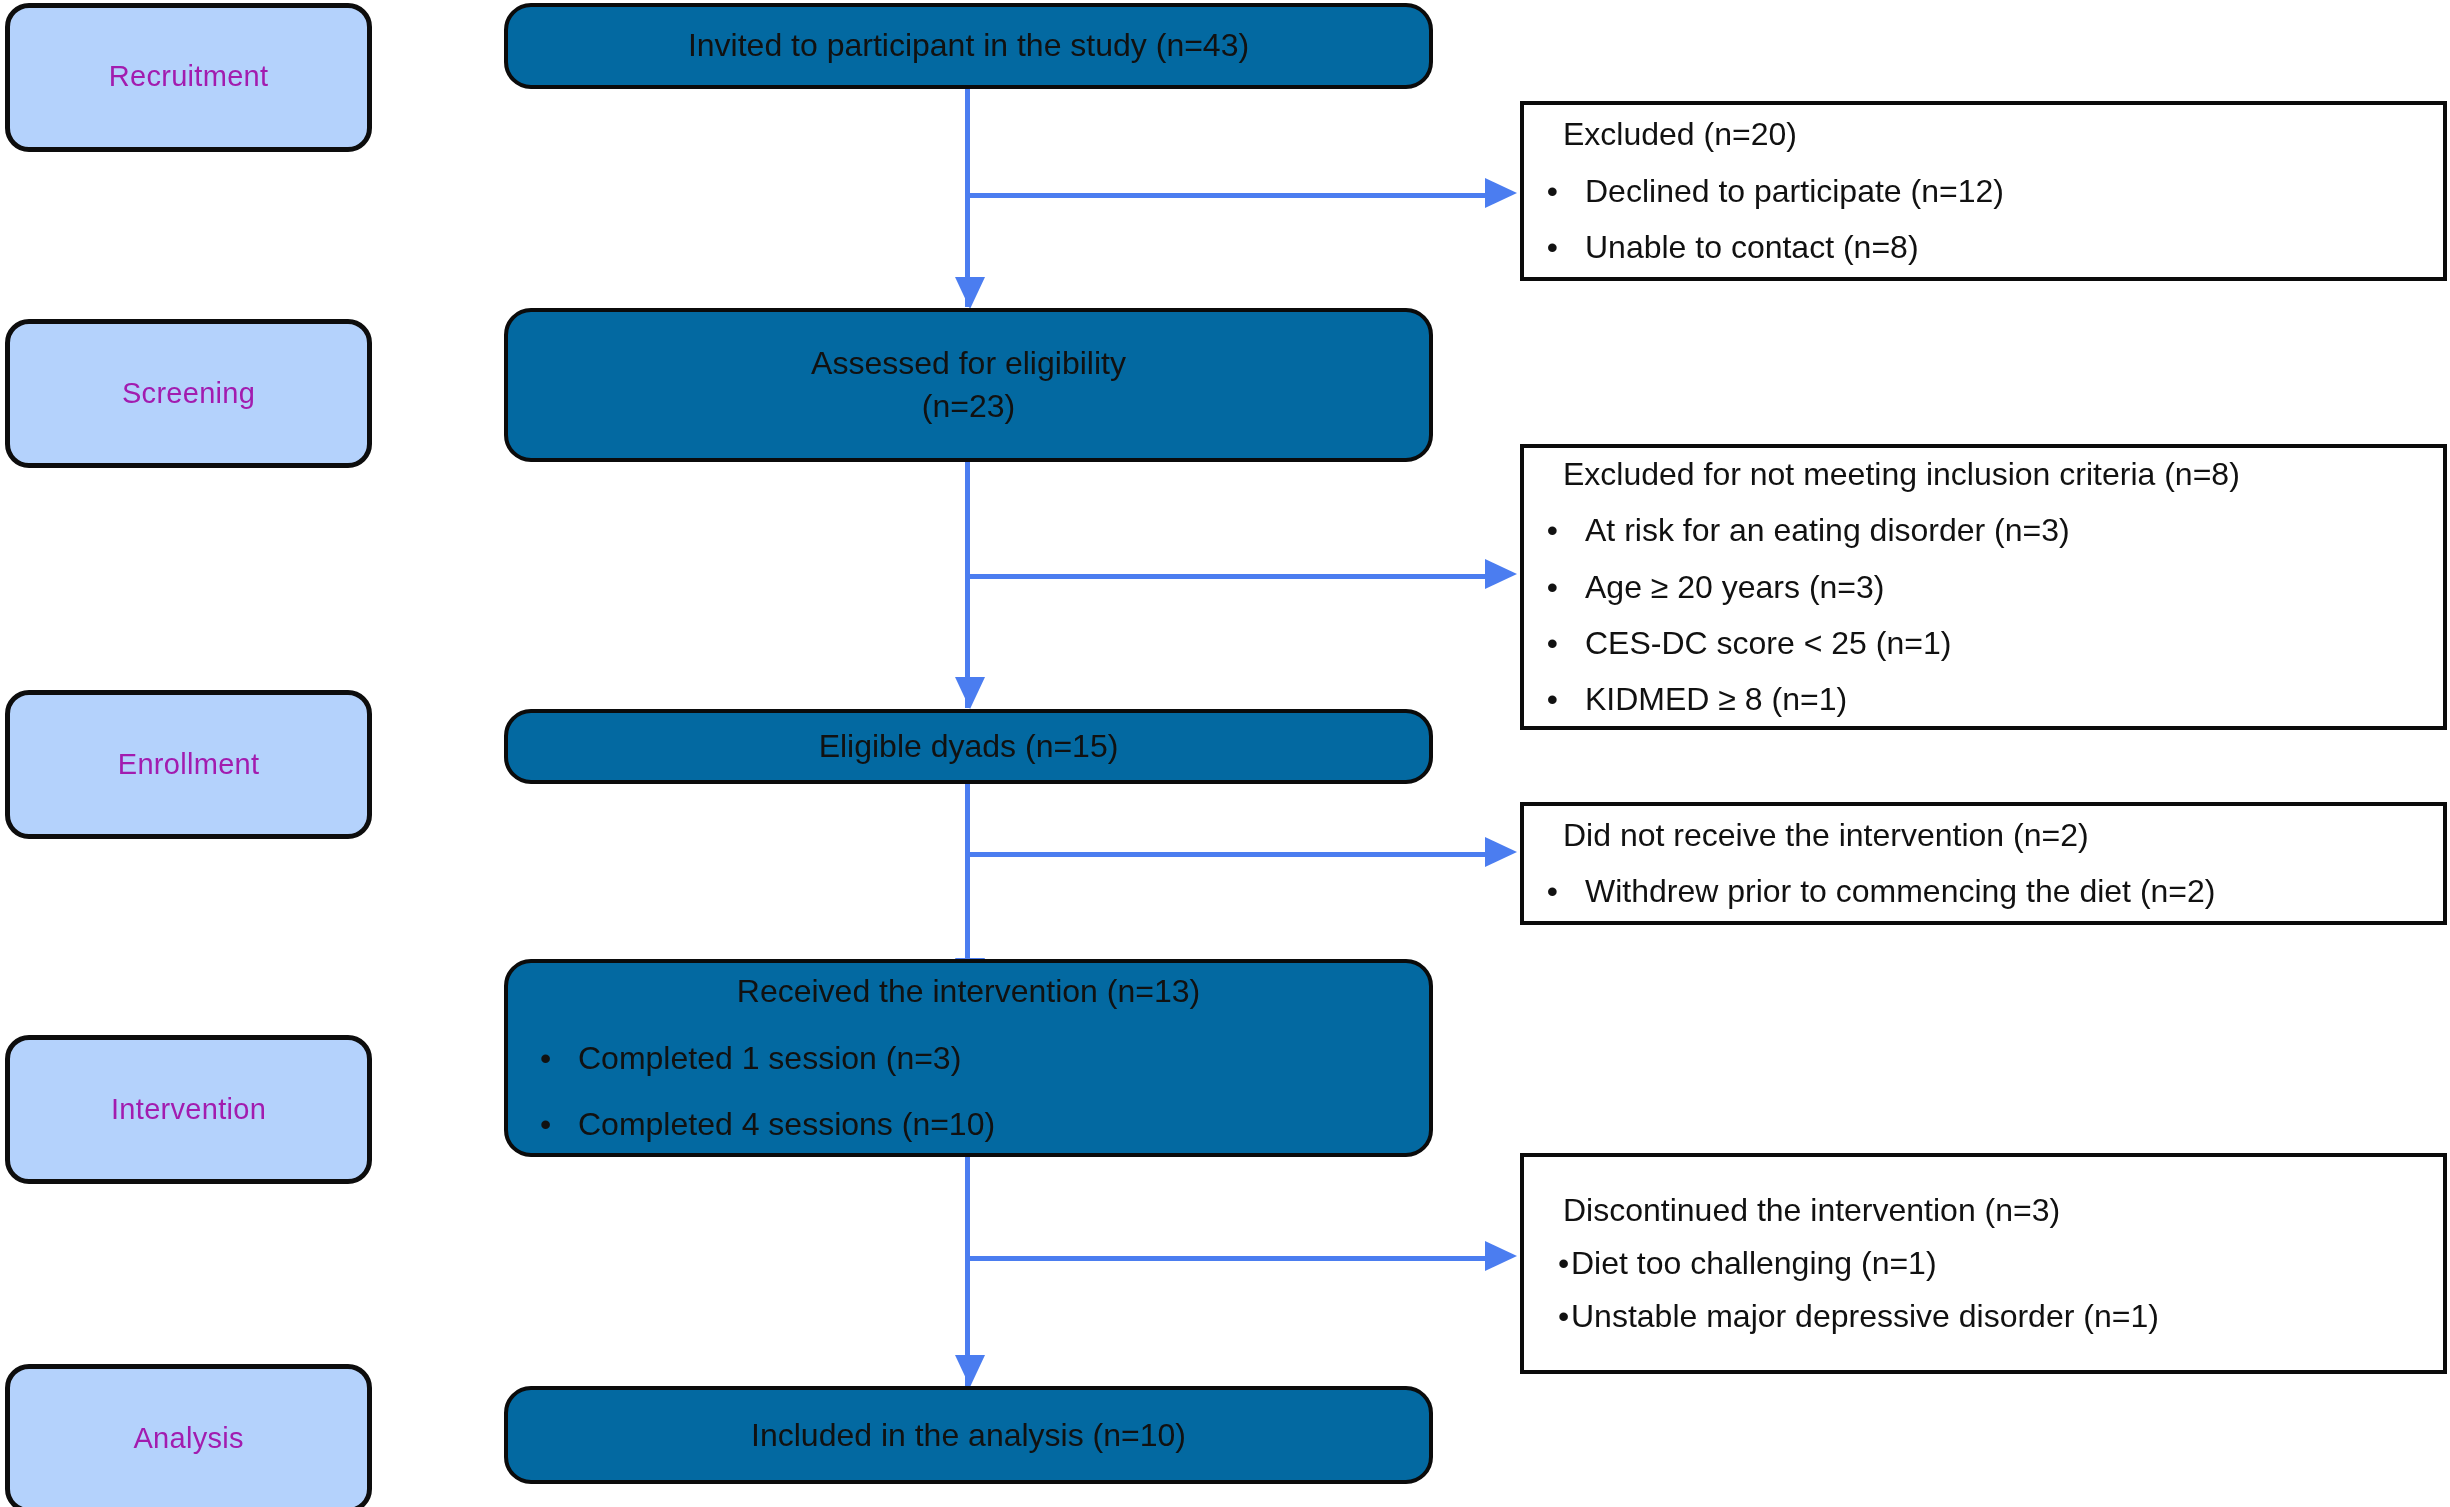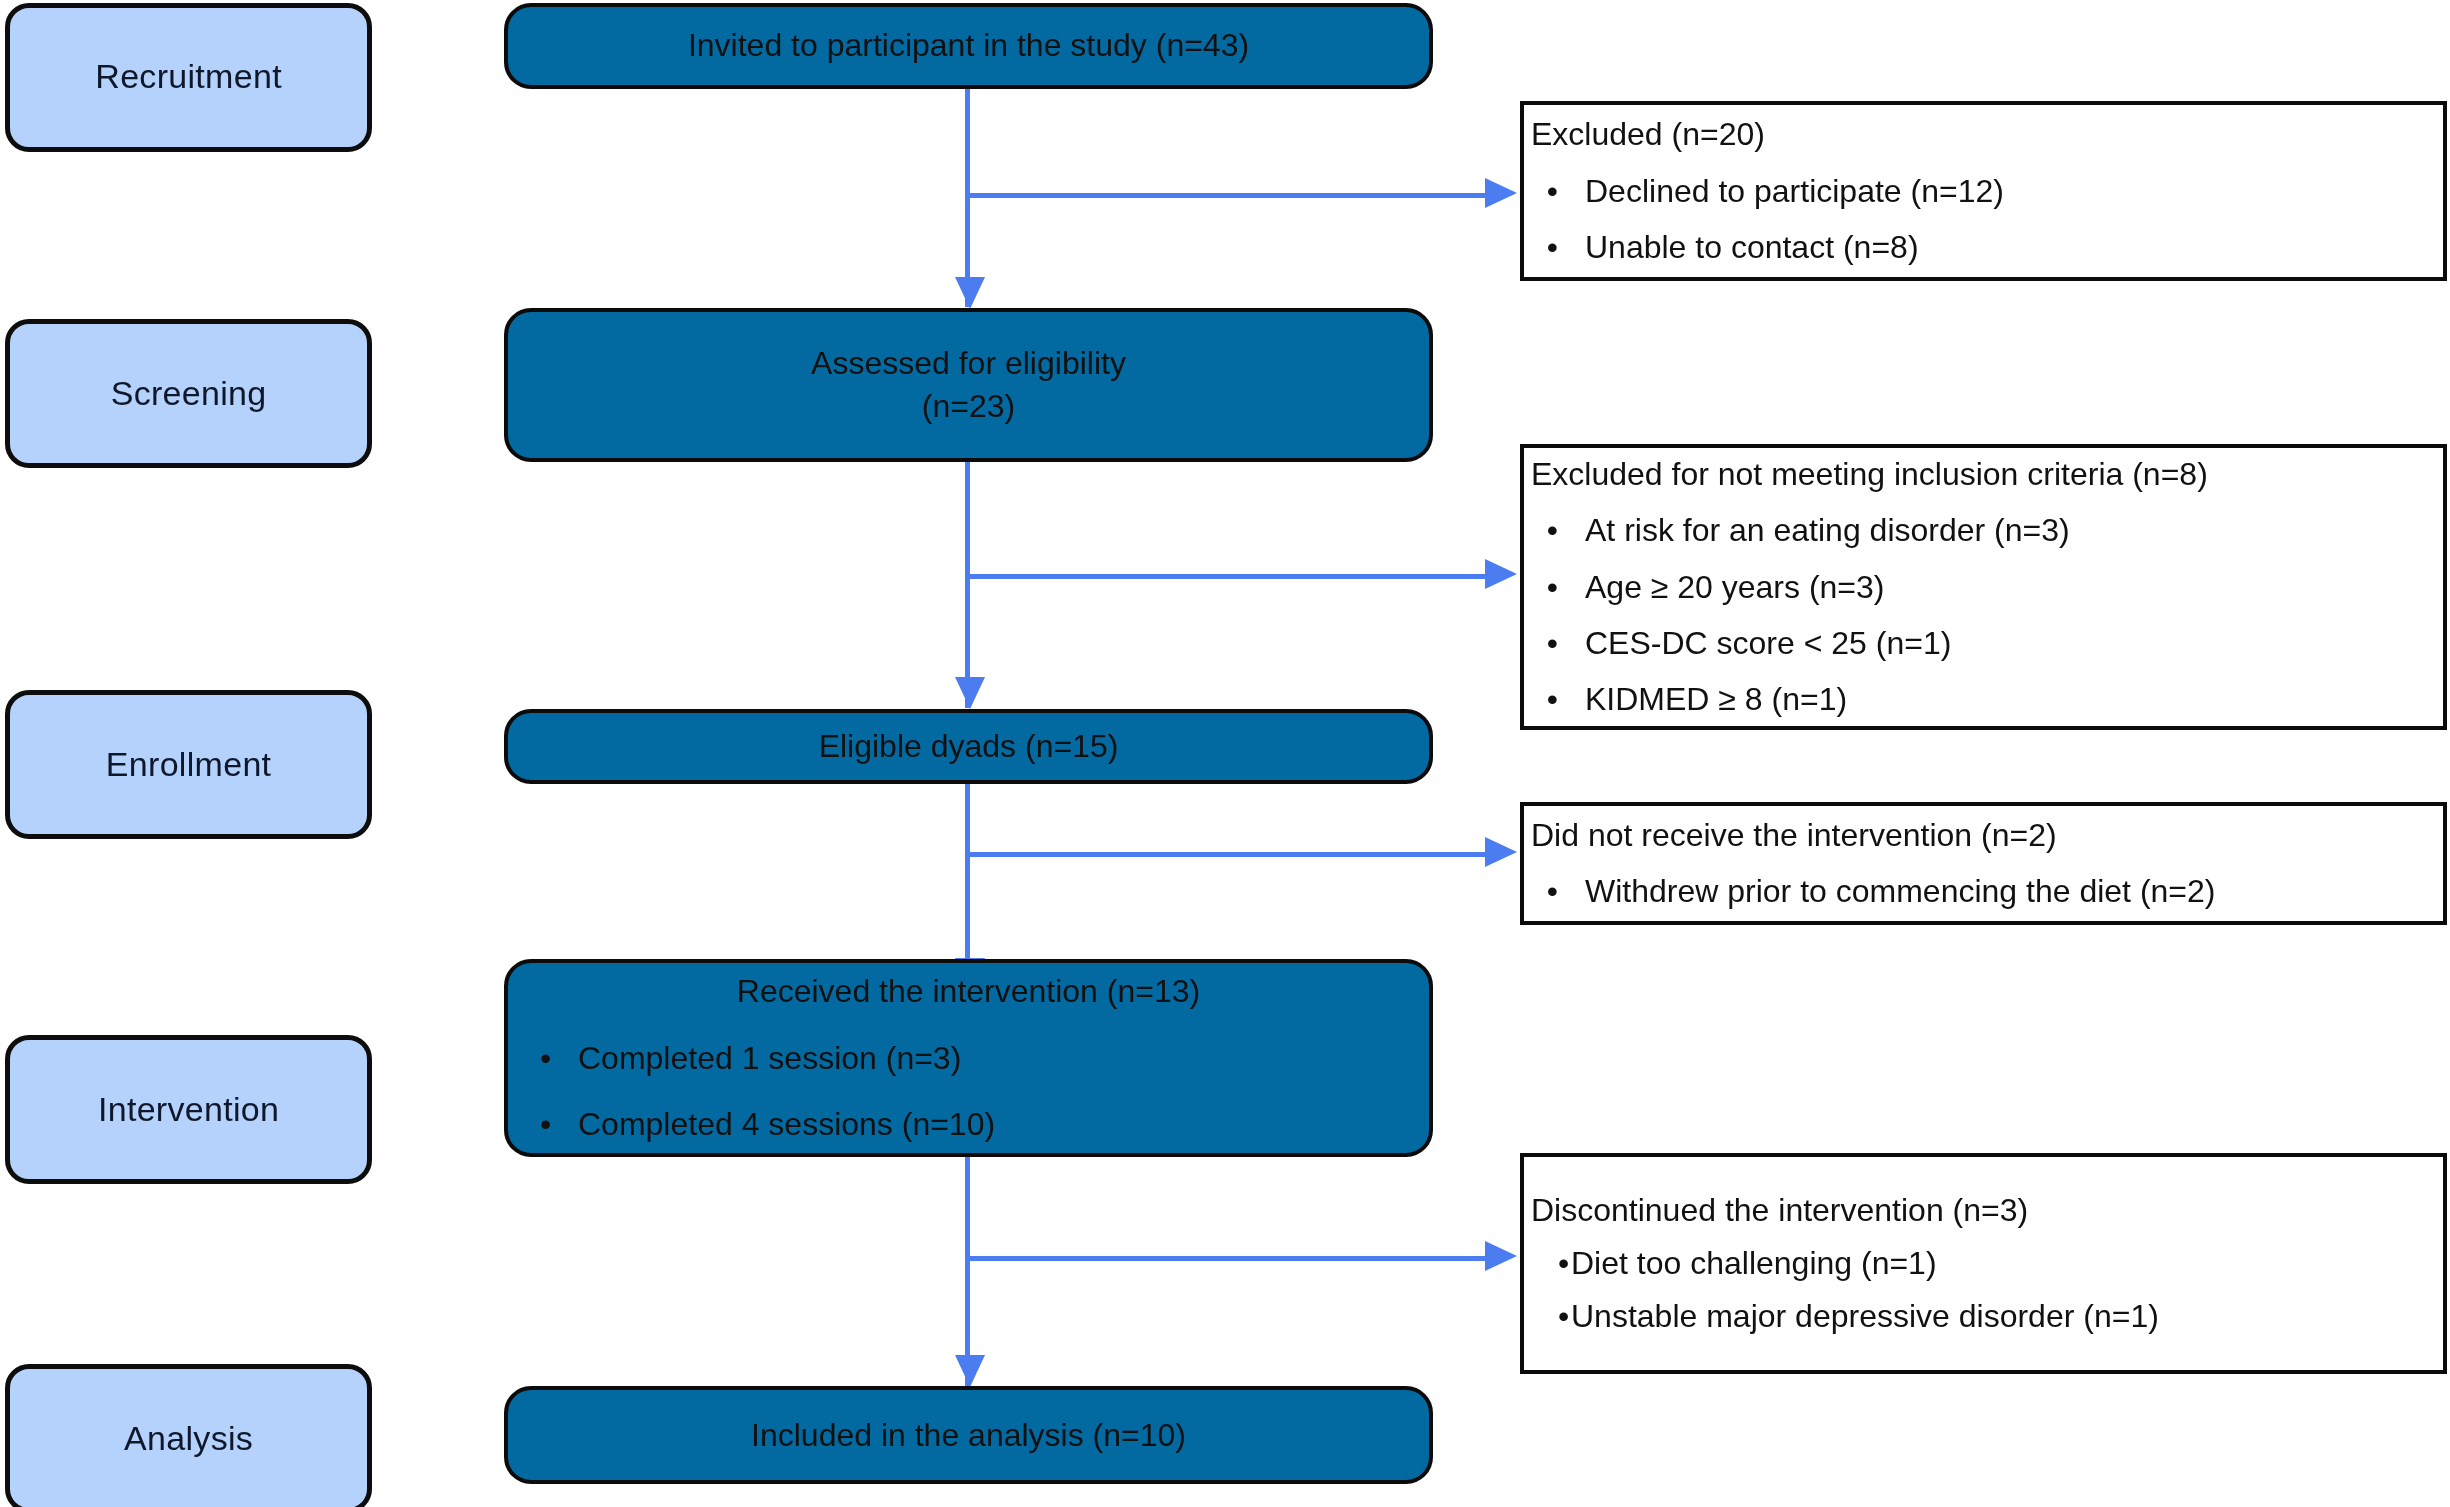--- a/index.html
+++ b/index.html
@@ -20,22 +20,22 @@
   
   .stage-chip {
     position: absolute;
     box-sizing: border-box;
     background: #b4d2fc;
     border: 5.7px solid #0d0d0d;
     border-radius: 24px;
     display: flex;
     align-items: center;
     justify-content: center;
-    color: #0f172a;
-    font-size: 34px;
+    color: #a21caf;
+    font-size: 29px;
     letter-spacing: 0.3px;
     line-height: 1.1;
   }
   
   .flow-box {
     position: absolute;
     box-sizing: border-box;
     background: #0369a1;
     border: 4.6px solid #0b0b0b;
     border-radius: 27px;
@@ -59,21 +59,21 @@
     left: 0; right: 0; top: 0; bottom: 0;
     display: flex;
     flex-direction: column;
     justify-content: center;
   }
   .center-line {
     text-align: center;
   }
   .head-line {
     text-align: left;
-    padding-left: 7px;
+    padding-left: 39px;
   }
   
   ul.blist {
     list-style: none;
     margin: 0;
     padding: 0;
   }
   ul.blist > li {
     position: relative;
     padding-left: 57px;

